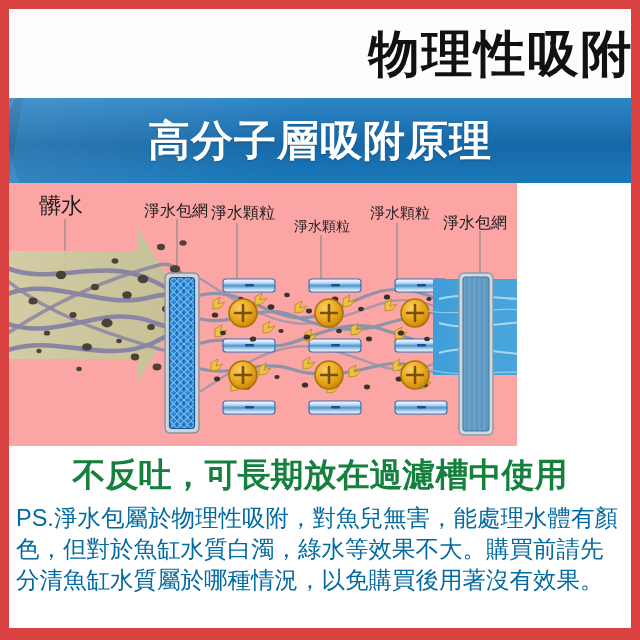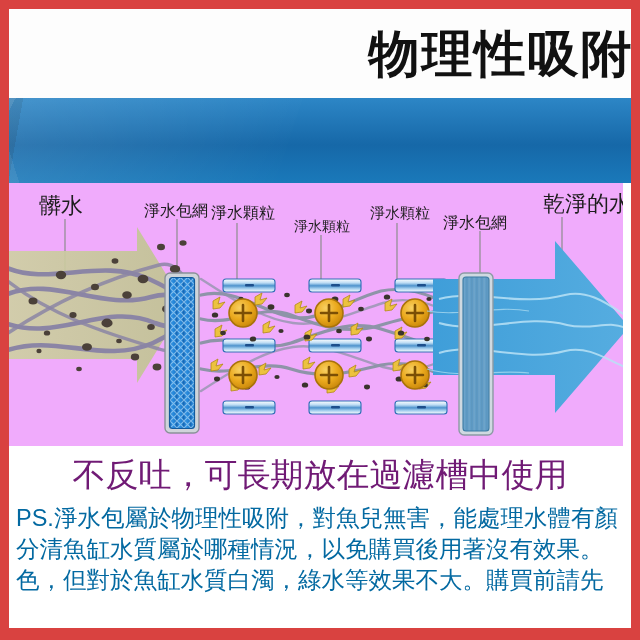--- a/index.html
+++ b/index.html
@@ -93,23 +93,23 @@
     color: #ffffff;
     letter-spacing: 1px;
     line-height: 1;
     text-shadow: 0 1px 2px rgba(0,0,0,0.25);
   }
 
   
   .diagram {
     position: absolute;
     left: 0; top: 174px;
-    width: 614px;
+    width: 508px;
     height: 263px;
-    background: #f0abfc;
+    background: #fca5a5;
     overflow: hidden;
   }
   .diagram svg { display: block; }
 
   .dlabel {
     position: absolute;
     color: #1d1d1d;
     white-space: nowrap;
     line-height: 1;
     font-family: "Liberation Sans", "DejaVu Sans", sans-serif;
@@ -120,22 +120,22 @@
     position: absolute;
     left: 0; top: 437px;
     width: 622px;
     height: 56px;
     display: flex;
     align-items: center;
     justify-content: center;
   }
   .headline-text {
     font-size: 33px;
-    font-weight: normal;
-    color: #701a75;
+    font-weight: bold;
+    color: #15803d;
     letter-spacing: 0px;
     line-height: 1;
   }
 
   
   .para {
     position: absolute;
     left: 7px;
     top: 494px;
     width: 608px;
@@ -152,20 +152,21 @@
 <div id="poster">
   <div id="inner">
 
     <div class="title-block">
       <div class="title-text">物理性吸附</div>
     </div>
 
     <div class="banner">
       <div class="banner-bg"></div>
       <div class="banner-shine"></div>
+      <div class="banner-text">高分子層吸附原理</div>
     </div>
 
     <div class="diagram">
       <svg width="622" height="263" viewBox="0 0 622 263">
         <defs>
           <linearGradient id="gDirty" x1="0" y1="0" x2="1" y2="0">
             <stop offset="0%" stop-color="#cfcfa4"></stop>
             <stop offset="60%" stop-color="#c6c79a"></stop>
             <stop offset="100%" stop-color="#c0c292"></stop>
           </linearGradient>
@@ -419,18 +420,18 @@
       <div class="dlabel" style="left:434px; top:32px; font-size:16px;">淨水包網</div>
       <div class="dlabel" style="left:507px; top:10px; font-size:22px;margin-left:27px;">乾淨的水</div>
     </div>
 
     <div class="headline">
       <div class="headline-text">不反吐，可長期放在過濾槽中使用</div>
     </div>
 
     <div class="para">
       <div>PS.淨水包屬於物理性吸附，對魚兒無害，能處理水體有顏</div>
+      <div>色，但對於魚缸水質白濁，綠水等效果不大。購買前請先</div>
       <div>分清魚缸水質屬於哪種情況，以免購買後用著沒有效果。</div>
-      <div>色，但對於魚缸水質白濁，綠水等效果不大。購買前請先</div>
     </div>
 
   </div>
 </div>
 
 </body></html>

